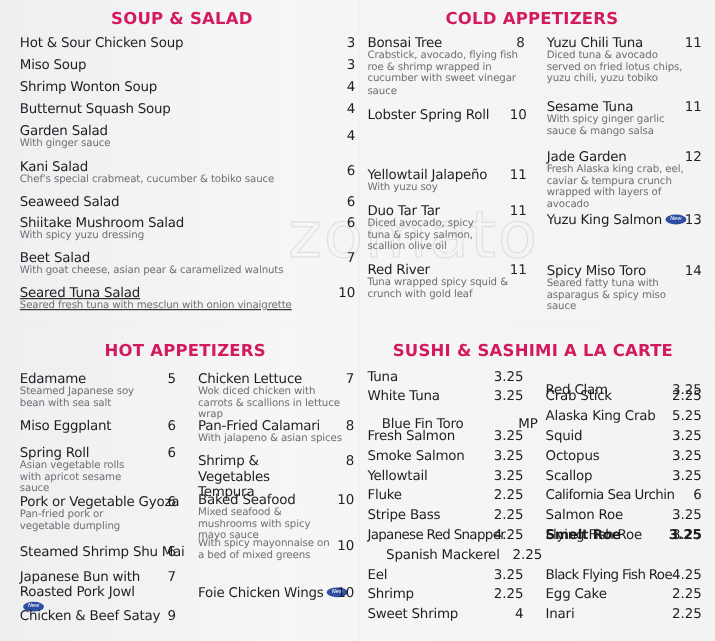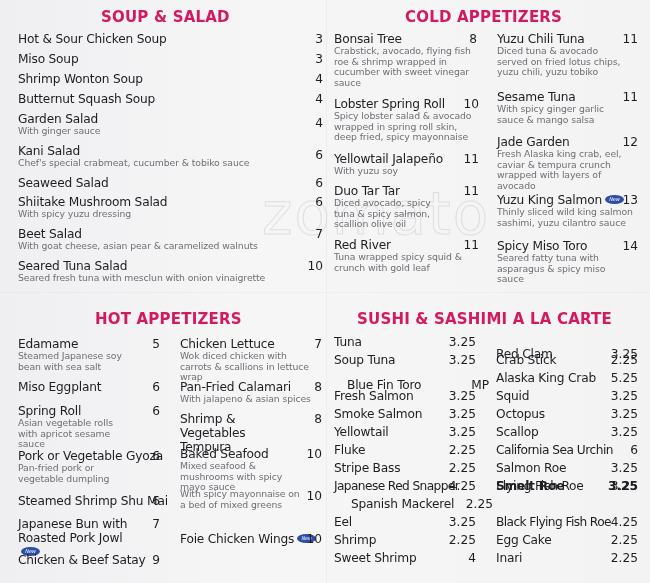--- a/index.html
+++ b/index.html
@@ -121,38 +121,37 @@
     <div class="item" style="left:18px;top:195px;width:305px;">
       <div class="name">Shiitake Mushroom Salad</div>
       <div class="desc">With spicy yuzu dressing</div>
       <div class="price" style="right:0;top:0;">6</div>
     </div>
     <div class="item" style="left:18px;top:227px;width:305px;">
       <div class="name">Beet Salad</div>
       <div class="desc">With goat cheese, asian pear &amp; caramelized walnuts</div>
       <div class="price" style="right:0;top:0;">7</div>
     </div>
-    <div class="item" style="left:18px;top:259px;width:305px;">
+    <div class="item" style="left:18px;top:259px;width:305px;text-decoration:underline;">
       <div class="name">Seared Tuna Salad</div>
       <div class="desc">Seared fresh tuna with mesclun with onion vinaigrette</div>
       <div class="price" style="right:0;top:0;">10</div>
     </div>
   </div>
 
   <div class="heading" style="left:405px;top:8px;">COLD APPETIZERS</div>
   <div>
 
     <div class="item" style="left:334px;top:32px;width:143px;">
       <div class="name">Bonsai Tree</div>
       <div class="desc">Crabstick, avocado, flying fish roe &amp; shrimp wrapped in cucumber with sweet vinegar sauce</div>
       <div class="price" style="right:0;top:0;">8</div>
     </div>
     <div class="item" style="left:334px;top:97px;width:145px;">
       <div class="name">Lobster Spring Roll</div>
-      <div class="desc">Spicy lobster salad &amp; avocado wrapped in spring roll skin, deep fried, spicy mayonnaise</div>
       <div class="price" style="right:0;top:0;">10</div>
     </div>
     <div class="item" style="left:334px;top:152px;width:145px;">
       <div class="name">Yellowtail Jalapeño</div>
       <div class="desc">With yuzu soy</div>
       <div class="price" style="right:0;top:0;">11</div>
     </div>
     <div class="item" style="left:334px;top:184px;width:145px;">
       <div class="name">Duo Tar Tar</div>
       <div class="desc" style="width:112px;">Diced avocado, spicy tuna &amp; spicy salmon, scallion olive oil</div>
@@ -174,21 +173,20 @@
       <div class="desc" style="width:110px;">With spicy ginger garlic sauce &amp; mango salsa</div>
       <div class="price" style="right:0;top:0;">11</div>
     </div>
     <div class="item" style="left:497px;top:135px;width:141px;">
       <div class="name">Jade Garden</div>
       <div class="desc" style="width:145px;">Fresh Alaska king crab, eel, caviar &amp; tempura crunch wrapped with layers of avocado</div>
       <div class="price" style="right:0;top:0;">12</div>
     </div>
     <div class="item" style="left:497px;top:193px;width:141px;">
       <div class="name"><span>Yuzu King Salmon</span><span class="new-badge">New</span></div>
-      <div class="desc">Thinly sliced wild king salmon sashimi, yuzu cilantro sauce</div>
       <div class="price" style="right:0;top:0;">13</div>
     </div>
     <div class="item" style="left:497px;top:239px;width:141px;">
       <div class="name">Spicy Miso Toro</div>
       <div class="desc" style="width:135px;">Seared fatty tuna with asparagus &amp; spicy miso sauce</div>
       <div class="price" style="right:0;top:0;">14</div>
     </div>
   </div>
 
   <div class="heading" style="left:95px;top:310px;">HOT APPETIZERS</div>
@@ -256,21 +254,21 @@
   </div>
 
   <div class="heading" style="left:357px;top:310px;">SUSHI &amp; SASHIMI A LA CARTE</div>
   <div>
     <div>
       <div class="item" style="left:334px;top:335px;width:142px;">
           <div class="name">Tuna</div>
           <div class="price" style="right:0;top:0;">3.25</div>
         </div>
       <div class="item" style="left:334px;top:353px;width:142px;">
-          <div class="name">Soup Tuna</div>
+          <div class="name">White Tuna</div>
           <div class="price" style="right:0;top:0;">3.25</div>
         </div>
       <div class="item" style="left:334px;top:378px;width:142px;margin-left:13px;">
           <div class="name">Blue Fin Toro</div>
           <div class="price" style="right:0;top:0;">MP</div>
         </div>
       <div class="item" style="left:334px;top:389px;width:142px;">
           <div class="name">Fresh Salmon</div>
           <div class="price" style="right:0;top:0;">3.25</div>
         </div>

